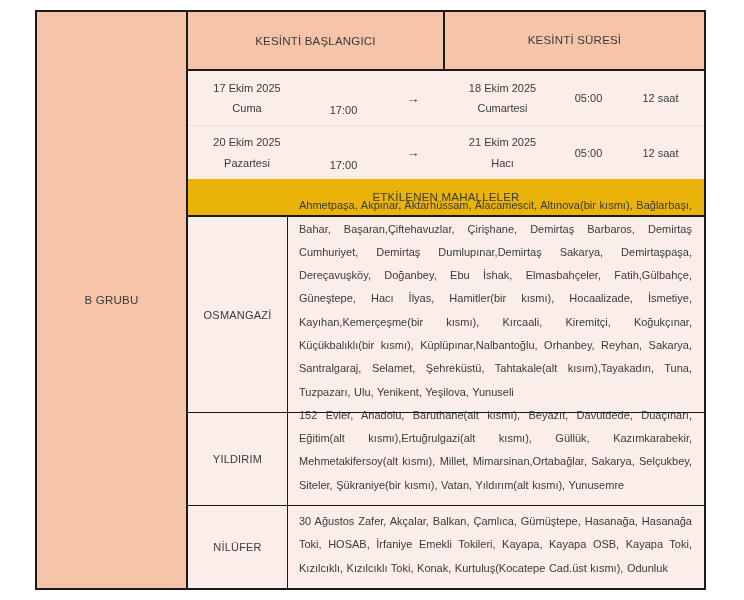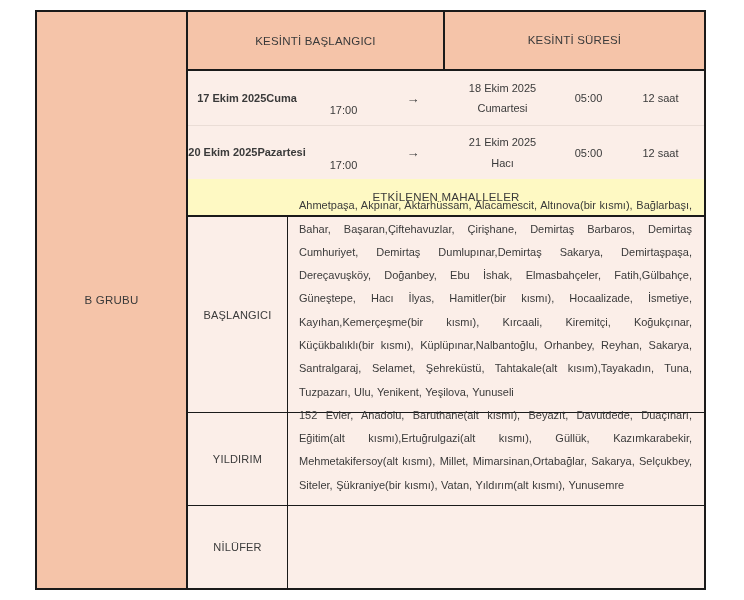--- a/index.html
+++ b/index.html
@@ -107,39 +107,38 @@
     display: flex;
     align-items: center;
     justify-content: center;
     text-align: center;
     font-size: 11px;
     color: #3a3a3a;
     box-sizing: border-box;
   }
   .sc-date {
     flex: 0 0 118px;
-    flex-direction: row;
+    flex-direction: column;
     line-height: 1.85;
-    font-weight: bold;
   }
   .sc-time  { flex: 0 0 75px; margin-top: 24px; }
   .sc-arrow { flex: 0 0 64px; font-size: 13px; }
   .sc-dur   { flex: 1 1 auto; }
   .sc-end-date {
     flex: 0 0 115px;
     flex-direction: column;
     line-height: 1.85;
   }
   .sc-end-time { flex: 0 0 57px; }
 
   
   .banner-row {
     height: 38px;
     flex: 0 0 38px;
-    background: #fef9c3;
+    background: #eab308;
     display: flex;
     align-items: center;
     justify-content: center;
     font-size: 11.5px;
     color: #3a3a3a;
     letter-spacing: 0.2px;
     border-bottom: 2px solid #1a1a1a;
     box-sizing: border-box;
   }
 
@@ -234,32 +233,35 @@
           <span>21 Ekim 2025</span>
           <span>Hacı</span>
         </div>
         <div class="sc sc-end-time">05:00</div>
         <div class="sc sc-dur">12 saat</div>
       </div>
 
       <div class="banner-row">ETKİLENEN MAHALLELER</div>
 
       <div class="district-row d-osmangazi">
-        <div class="district-name">BAŞLANGICI</div>
+        <div class="district-name">OSMANGAZİ</div>
         <div class="district-list">
           <span>Ahmetpaşa, Akpınar, Aktarhüssam, Alacamescit, Altınova(bir kısmı), Bağlarbaşı, Bahar, Başaran,Çiftehavuzlar, Çirişhane, Demirtaş Barbaros, Demirtaş Cumhuriyet, Demirtaş Dumlupınar,Demirtaş Sakarya, Demirtaşpaşa, Dereçavuşköy, Doğanbey, Ebu İshak, Elmasbahçeler, Fatih,Gülbahçe, Güneştepe, Hacı İlyas, Hamitler(bir kısmı), Hocaalizade, İsmetiye, Kayıhan,Kemerçeşme(bir kısmı), Kırcaali, Kiremitçi, Koğukçınar, Küçükbalıklı(bir kısmı), Küplüpınar,Nalbantoğlu, Orhanbey, Reyhan, Sakarya, Santralgaraj, Selamet, Şehreküstü, Tahtakale(alt kısım),Tayakadın, Tuna, Tuzpazarı, Ulu, Yenikent, Yeşilova, Yunuseli</span>
         </div>
       </div>
 
       <div class="district-row d-yildirim">
         <div class="district-name">YILDIRIM</div>
         <div class="district-list">
           <span>152 Evler, Anadolu, Baruthane(alt kısmı), Beyazıt, Davutdede, Duaçınarı, Eğitim(alt kısmı),Ertuğrulgazi(alt kısmı), Güllük, Kazımkarabekir, Mehmetakifersoy(alt kısmı), Millet, Mimarsinan,Ortabağlar, Sakarya, Selçukbey, Siteler, Şükraniye(bir kısmı), Vatan, Yıldırım(alt kısmı), Yunusemre</span>
         </div>
       </div>
 
       <div class="district-row d-nilufer">
         <div class="district-name">NİLÜFER</div>
+        <div class="district-list">
+          <span>30 Ağustos Zafer, Akçalar, Balkan, Çamlıca, Gümüştepe, Hasanağa, Hasanağa Toki, HOSAB, İrfaniye Emekli Tokileri, Kayapa, Kayapa OSB, Kayapa Toki, Kızılcıklı, Kızılcıklı Toki, Konak, Kurtuluş(Kocatepe Cad.üst kısmı), Odunluk</span>
+        </div>
       </div>
 
     </div>
   </div>
 </div>
 
 </body></html>

